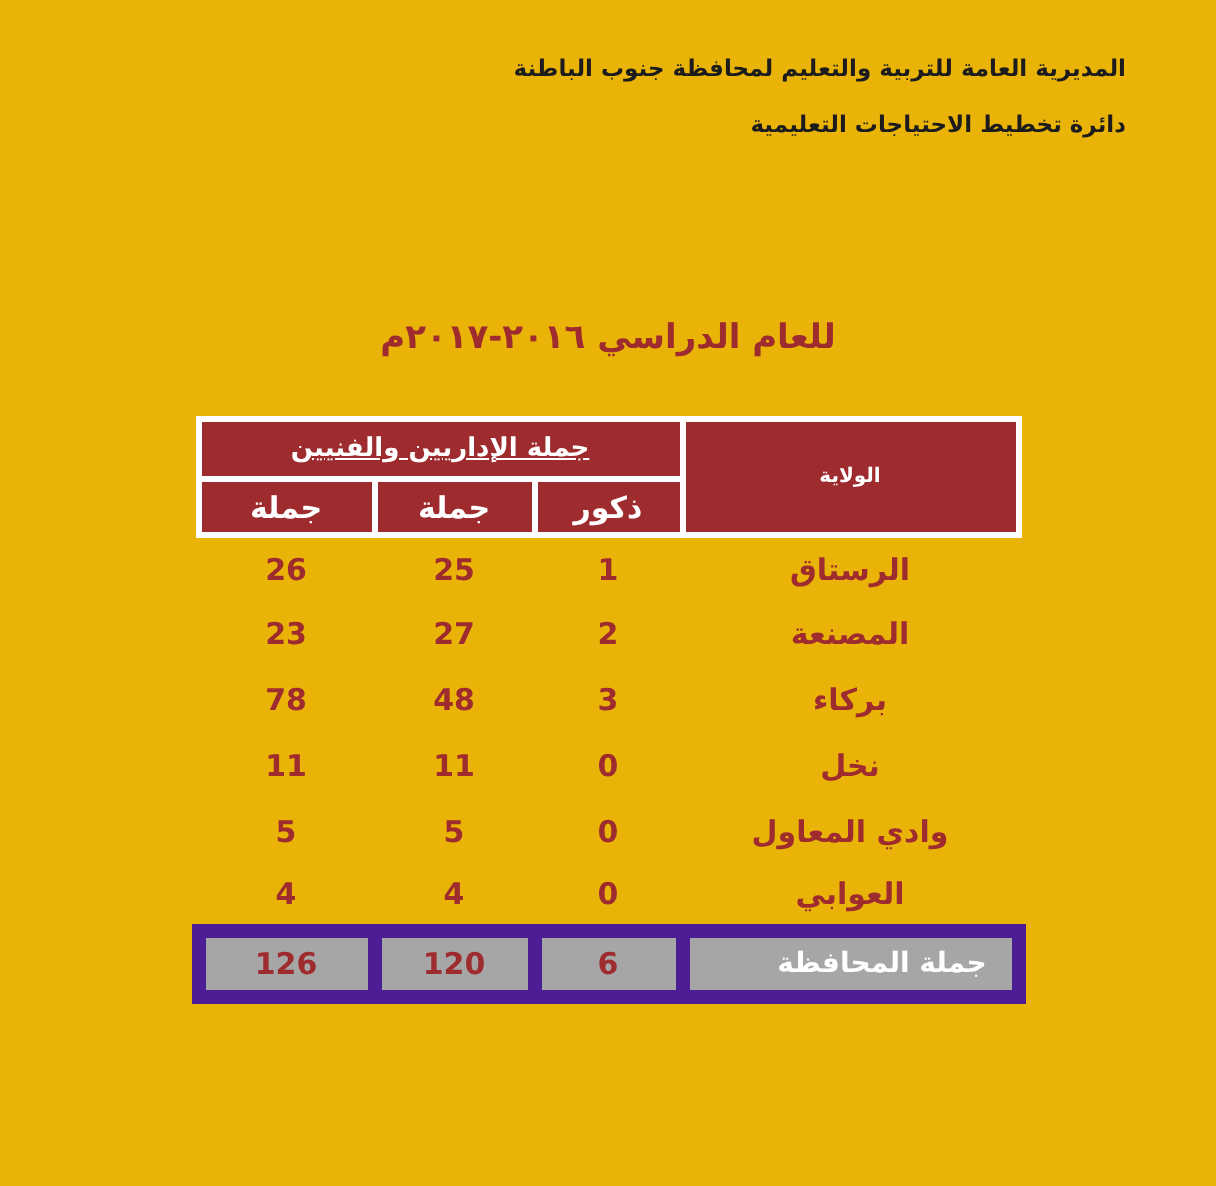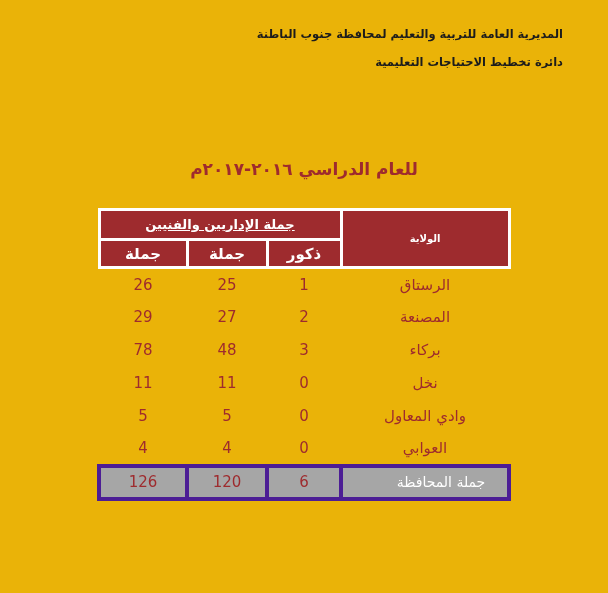--- a/index.html
+++ b/index.html
@@ -50,31 +50,31 @@
     text-align: center;
     vertical-align: middle;
     padding: 2px 4px;
   }
   th.wilaya-hdr { font-size: 10px; height: 58px; }
   th.group-hdr  { font-size: 13px; height: 30px; text-decoration: underline; }
   th.sub-hdr    { font-size: 15px; height: 28px; }
   table.stats td {
     text-align: center;
     vertical-align: middle;
-    font-weight: normal;
+    font-weight: bold;
     color: #9e2b2e;
     font-size: 15px;
     height: 33px;
     border: 0;
     padding: 0 4px;
   }
   table.stats tbody td.wilaya-cell { font-size: 15px; }
   table.stats tfoot td {
     background: #a6a6a6;
-    border: 4px solid #4c1d95;
+    border: 7px solid #4c1d95;
     height: 33px;
   }
   table.stats tfoot td.footer-label {
     color: #ffffff;
     font-size: 14px;
     padding-left: 36px;
   }
 </style>
 </head>
 <body>
@@ -113,21 +113,21 @@
       <tr>
         <td class="wilaya-cell">الرستاق</td>
         <td>1</td>
         <td>25</td>
         <td>26</td>
       </tr>
       <tr>
         <td class="wilaya-cell">المصنعة</td>
         <td>2</td>
         <td>27</td>
-        <td>29</td>
+        <td>23</td>
       </tr>
       <tr>
         <td class="wilaya-cell">بركاء</td>
         <td>3</td>
         <td>48</td>
         <td>78</td>
       </tr>
       <tr>
         <td class="wilaya-cell">نخل</td>
         <td>0</td>

